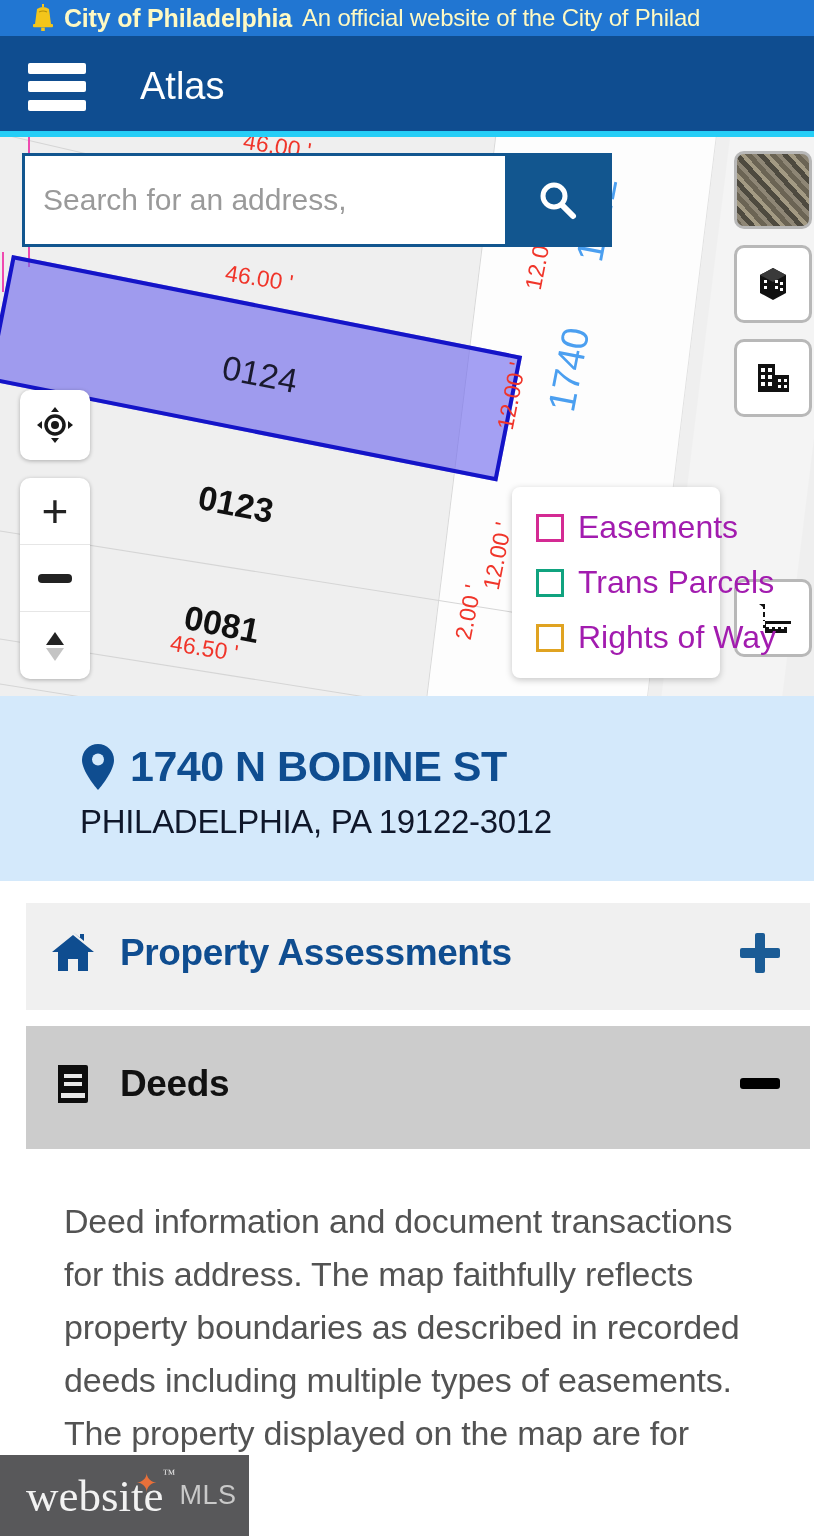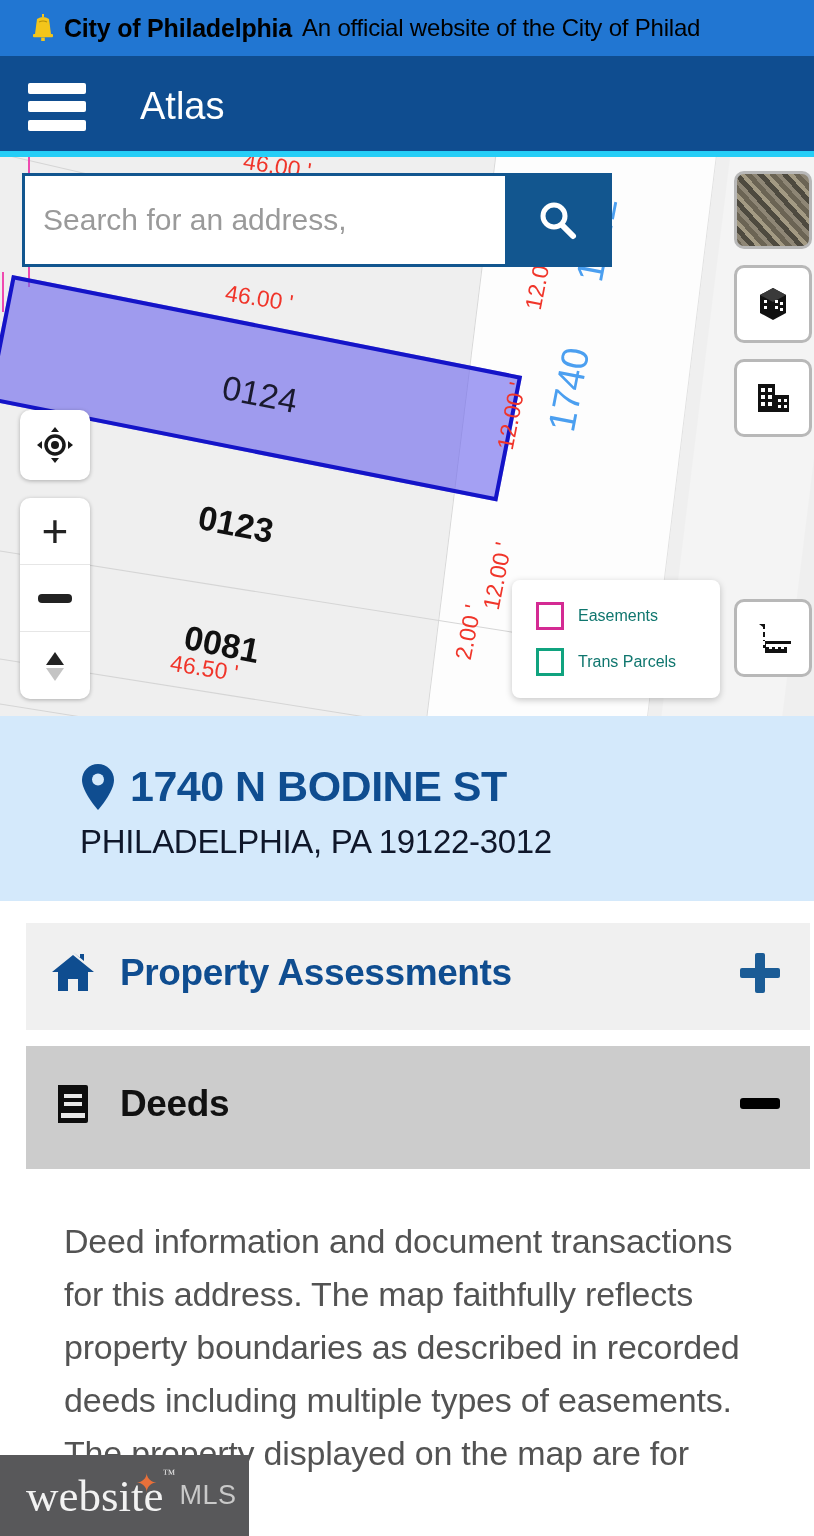--- a/index.html
+++ b/index.html
@@ -6,21 +6,21 @@
   html, body {
     width: 814px; height: 1536px;
     font-family: "Liberation Sans", sans-serif;
     background: #ffffff;
     overflow: hidden;
   }
   #app { position: relative; width: 814px; height: 1536px; overflow: hidden; }
 
   
   .gov-banner {
-    height: 56px; background: #2176d2; color: #000000;
+    height: 36px; background: #2176d2; color: #fef9c3;
     display: flex; align-items: center; padding-left: 30px;
     white-space: nowrap; overflow: hidden;
   }
   .bell-icon { width: 26px; height: 32px; flex: 0 0 26px; margin-right: 8px; }
   .gov-title { font-size: 25px; font-weight: bold; letter-spacing: -0.2px; }
   .gov-sub { font-size: 24px; font-weight: normal; margin-left: 10px; letter-spacing: -0.2px; }
 
   
   .navbar {
     height: 101px; background: #0f4d90; position: relative;
@@ -120,21 +120,21 @@
 
   
   .legend {
     position: absolute; right: 94px; bottom: 18px; width: 208px;
     background: #fff; border-radius: 8px; box-shadow: 0 2px 7px rgba(0,0,0,.22);
     padding: 22px 0 22px 24px;
   }
   .legend-row { display: flex; align-items: center; margin-bottom: 18px; }
   .legend-row:last-child { margin-bottom: 0; }
   .swatch { width: 28px; height: 28px; background: #fff; border: 3px solid #000; margin-right: 14px; flex: 0 0 28px; }
-  .legend-label { font-size: 16px; color: #0f766e; white-space: nowrap; }
+  .legend-label { font-size: 32px; color: #a21caf; white-space: nowrap; }
 
   
   .addr-panel { background: #d4e9fb; padding: 46px 0 40px 80px; }
   .addr-line1 { display: flex; align-items: flex-end; }
   .pin-icon { width: 36px; height: 48px; flex: 0 0 36px; margin-right: 14px; }
   .addr-title { font-size: 43px; font-weight: bold; color: #0f4d90; letter-spacing: -0.5px; }
   .addr-sub { font-size: 33px; color: #0f172a; margin-top: 12px; letter-spacing: -0.3px; }
 
   
   .acc-wrap { padding-top: 22px; }
@@ -271,20 +271,24 @@
 
       <div class="legend">
         <div class="legend-row">
           <span class="swatch" style="border-color:#d42a93;"></span>
           <span class="legend-label">Easements</span>
         </div>
         <div class="legend-row">
           <span class="swatch" style="border-color:#10a37f;"></span>
           <span class="legend-label">Trans Parcels</span>
         </div>
+        <div class="legend-row">
+          <span class="swatch" style="border-color:#e0a321;"></span>
+          <span class="legend-label">Rights of Way</span>
+        </div>
       </div>
 
       <div class="locate-btn">
         <svg viewBox="0 0 40 40" width="40" height="40">
           <circle cx="20" cy="20" r="9" fill="none" stroke="#1a1a1a" stroke-width="3.5"></circle>
           <circle cx="20" cy="20" r="4" fill="#1a1a1a"></circle>
           <path d="M20 2 l4 5 h-8 z M20 38 l4 -5 h-8 z M2 20 l5 -4 v8 z M38 20 l-5 -4 v8 z" fill="#1a1a1a"></path>
         </svg>
       </div>
       <div class="zoom-stack">

